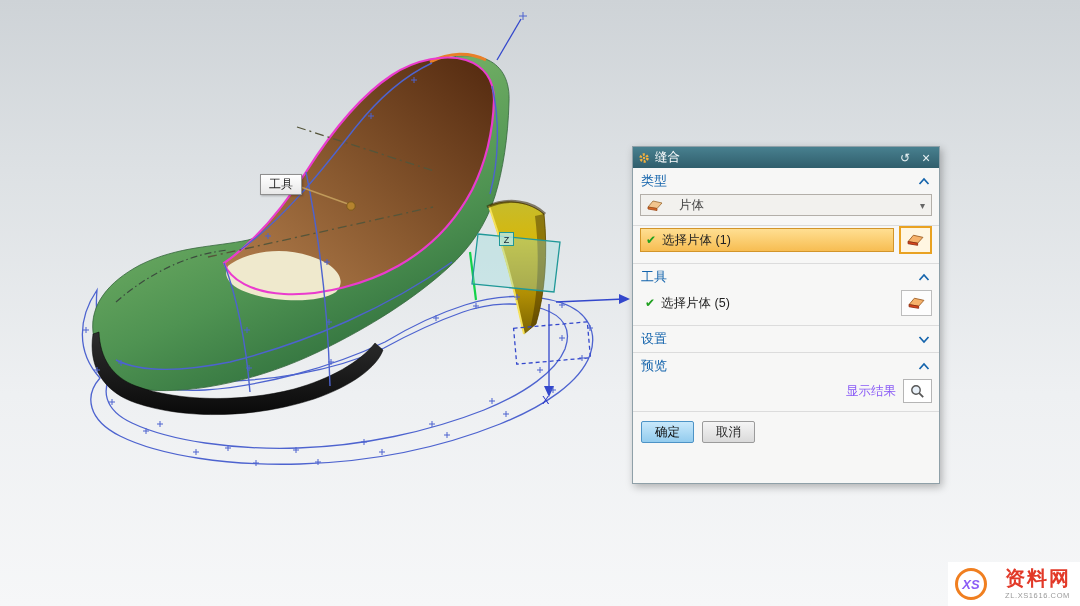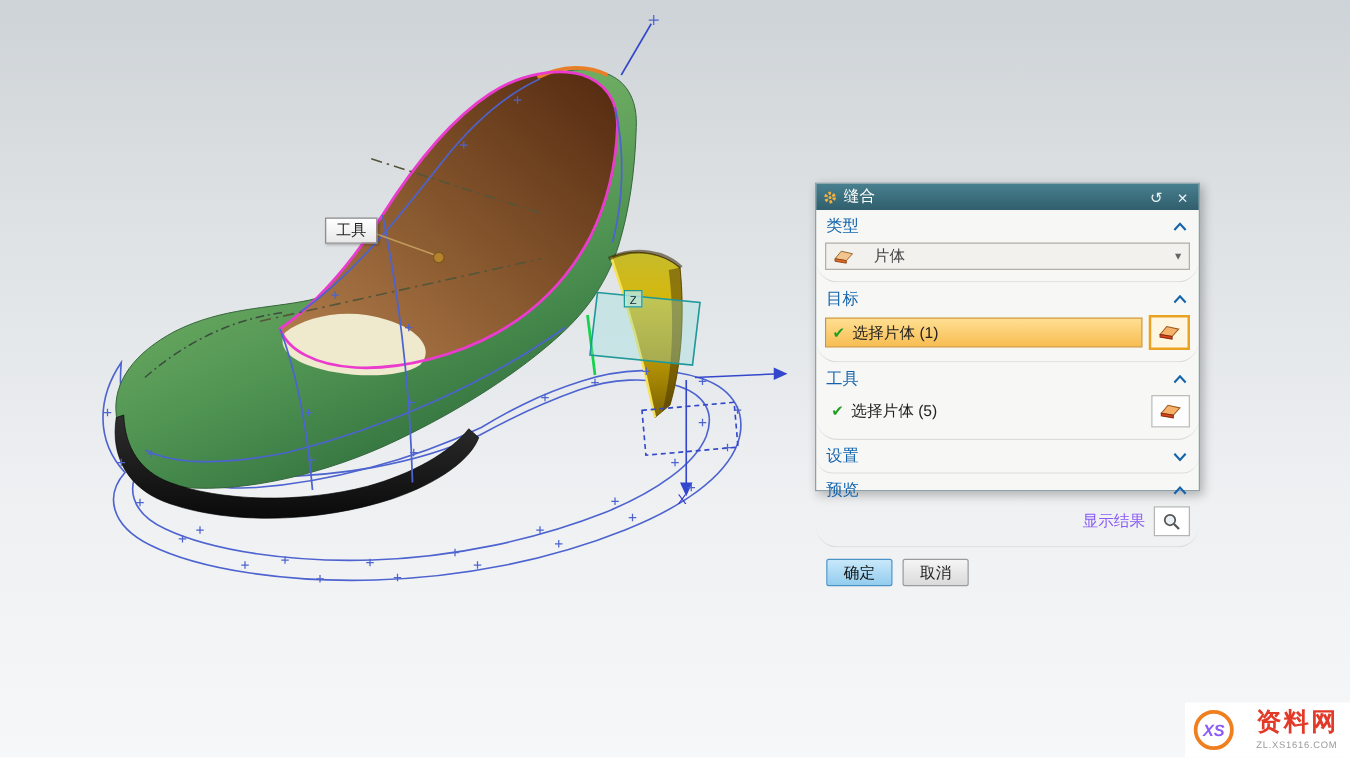--- a/index.html
+++ b/index.html
@@ -9,28 +9,28 @@
   .viewport-svg{position:absolute;left:0;top:0;}
 
   
   .vp-tooltip{position:absolute;left:260px;top:174px;padding:1px 8px;font-size:12px;color:#222;
     background:linear-gradient(#ffffff,#e8e8e8);border:1px solid #8f8f8f;box-shadow:1px 1px 2px rgba(0,0,0,.25);}
   .vp-zlabel{position:absolute;left:499px;top:232px;width:15px;height:14px;font-size:9px;line-height:14px;
     text-align:center;color:#123;background:rgba(185,232,232,.8);border:1px solid #1f9898;box-sizing:border-box;}
   .vp-xlabel{position:absolute;left:542px;top:394px;font-size:11px;color:#2a35c8;}
 
   
-  .dialog{position:absolute;left:632px;top:146px;width:308px;height:247px;background:#f7f7f6;
-    border:1px solid #8fa0a8;box-shadow:2px 3px 8px rgba(0,0,0,.28);box-sizing:border-box;font-size:12.5px;margin-left:20px;}
+  .dialog{position:absolute;left:632px;top:146px;width:308px;height:338px;background:#f7f7f6;
+    border:1px solid #8fa0a8;box-shadow:2px 3px 8px rgba(0,0,0,.28);box-sizing:border-box;font-size:12.5px;}
   .titlebar{height:21px;background:linear-gradient(#48808f,#305e6c);display:flex;align-items:center;
     padding:0 5px;gap:5px;color:#fff;}
   .titlebar .title{flex:1;font-size:12.5px;color:#fff;}
   .tb-btn{width:16px;text-align:center;color:#e8f1f3;font-size:12px;cursor:default;}
   .tb-btn.close{font-size:14px;}
-  .section{border-bottom:1px solid #dcdcdc;border-radius:17px;}
+  .section{border-bottom:1px solid #dcdcdc;}
   .sec-head{display:flex;justify-content:space-between;align-items:center;height:26px;padding:0 9px 0 8px;}
   .sec-label{color:#1464ac;font-size:13px;}
   .chev{display:block;}
   .dropdown{margin:0 7px 9px;height:22px;display:flex;align-items:center;gap:16px;padding:0 6px;
     background:#f2f1ee;border:1px solid #b3afa9;color:#444;box-sizing:border-box;}
   .dropdown .caret{margin-left:auto;color:#666;font-size:10px;}
   .selrow{display:flex;align-items:center;gap:5px;margin:0 7px 9px;}
   .sel{flex:1;height:24px;display:flex;align-items:center;gap:6px;padding:0 5px;color:#222;box-sizing:border-box;}
   .sel .check{color:#1fa01f;font-size:12px;}
   .sel.highlight{background:linear-gradient(#ffdf92,#f7bd52);border:1px solid #d2952a;}
@@ -172,26 +172,20 @@
         <svg width="16" height="13" viewBox="0 0 16 13">
           <path d="M1 8 L6 2 L15 4 L10 9.5 Z" fill="#f2c58e" stroke="#9a6a30" stroke-width="0.8"></path>
           <path d="M1 8 L10 9.5 L10 11.5 L1 10 Z" fill="#e06a28" stroke="#9a4a18" stroke-width="0.8"></path>
         </svg>
         <span>片体</span>
         <span class="caret">▾</span>
       </div>
     </div>
 
     <div class="section">
-      <div class="sec-head">
-        <span class="sec-label">目标</span>
-        <svg class="chev" width="12" height="9">
-          <polyline points="1.5,7 6,2 10.5,7" fill="none" stroke="#1464ac" stroke-width="1.7"></polyline>
-        </svg>
-      </div>
       <div class="selrow">
         <div class="sel highlight">
           <span class="check">✔</span>
           <span>选择片体 (1)</span>
         </div>
         <button class="iconbtn active">
           <svg width="17" height="14" viewBox="0 0 16 13">
             <path d="M1 8 L6 2 L15 4 L10 9.5 Z" fill="#f6b26b" stroke="#9a5a20" stroke-width="0.8"></path>
             <path d="M1 8 L10 9.5 L10 11.5 L1 10 Z" fill="#e0481c" stroke="#8a2a10" stroke-width="0.8"></path>
           </svg>

